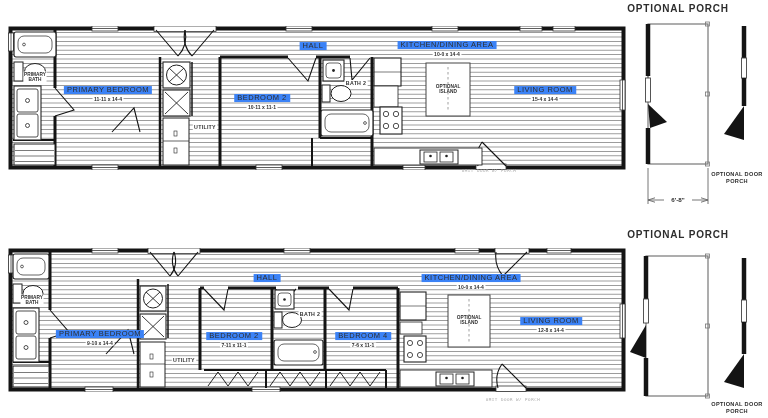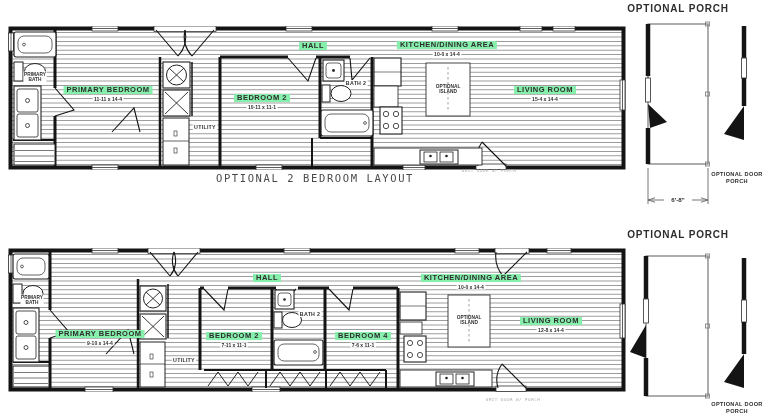--- a/index.html
+++ b/index.html
@@ -1,22 +1,22 @@
 <!DOCTYPE html>
 <html><head>
 <meta charset="utf-8">
 <style>
   html,body{margin:0;padding:0;background:#ffffff;}
   body{width:768px;height:418px;position:relative;overflow:hidden;
        font-family:"Liberation Sans",sans-serif;-webkit-font-smoothing:antialiased;}
   .stage{position:absolute;inset:0;background:#ffffff;}
   .plan{position:absolute;}
   .plan svg{position:absolute;left:0;top:0;display:block;}
-  .rlabel{position:absolute;transform:translate(-50%,-50%);font-size:7.5px;font-weight:700;
-          letter-spacing:.5px;color:#2d2d2d;background:#86efac;padding:0 3px;white-space:nowrap;
+  .rlabel{position:absolute;transform:translate(-50%,-50%);font-size:7.5px;font-weight:400;
+          letter-spacing:.5px;color:#2d2d2d;background:#3b82f6;padding:0 3px;white-space:nowrap;
           line-height:1.05;text-align:center;}
   .rdim{position:absolute;transform:translate(-50%,-50%) scale(.72);font-size:7px;font-weight:700;
         color:#2d2d2d;background:#fff;padding:0 2px;white-space:nowrap;line-height:1;}
   .rsmall{position:absolute;transform:translate(-50%,-50%) scale(.68);font-size:7px;font-weight:700;
           color:#2d2d2d;background:#fff;line-height:1.15;text-align:center;white-space:normal;}
   .rtiny{position:absolute;transform:translate(-50%,-50%) scale(.66);font-size:8px;font-weight:700;
          letter-spacing:.4px;color:#2d2d2d;background:#fff;padding:0 2px;white-space:nowrap;}
   .island-label{background:transparent;}
   .caption{position:absolute;transform:translate(-50%,-50%);font-family:"DejaVu Sans Mono",monospace;
            font-size:10.5px;letter-spacing:1.6px;color:#4a4a4a;white-space:nowrap;}
@@ -208,21 +208,20 @@
     <div class="rdim" style="left:100px;top:73px">11-11 x 14-4</div>
     <div class="rtiny" style="left:197px;top:101px">UTILITY</div>
     <div class="rlabel" style="left:254px;top:72px">BEDROOM 2</div>
     <div class="rdim" style="left:254px;top:81px">10-11 x 11-1</div>
     <div class="rtiny" style="left:348px;top:57px">BATH 2</div>
     <div class="rsmall island-label" style="left:440px;top:63px;width:36px">OPTIONAL ISLAND</div>
     <div class="rlabel" style="left:537px;top:64px">LIVING ROOM</div>
     <div class="rdim" style="left:537px;top:73px">15-4 x 14-4</div>
   </section>
 
-  <div class="caption" style="left:315px;top:178px">OPTIONAL 2 BEDROOM LAYOUT</div>
   <div class="unit-note" style="left:489px;top:171px">OMIT DOOR W/ PORCH</div>
 
   <section class="plan" style="left:8px;top:248px;width:618px;height:144px">
     <svg width="618" height="144" viewBox="0 0 618 144">
       <defs>
         <pattern id="h2" width="10" height="4.4" patternUnits="userSpaceOnUse">
           <rect width="10" height="4.4" fill="#ffffff"></rect>
           <line x1="0" y1="2.2" x2="10" y2="2.2" stroke="#8f8f8f" stroke-width="0.9"></line>
         </pattern>
       </defs>

